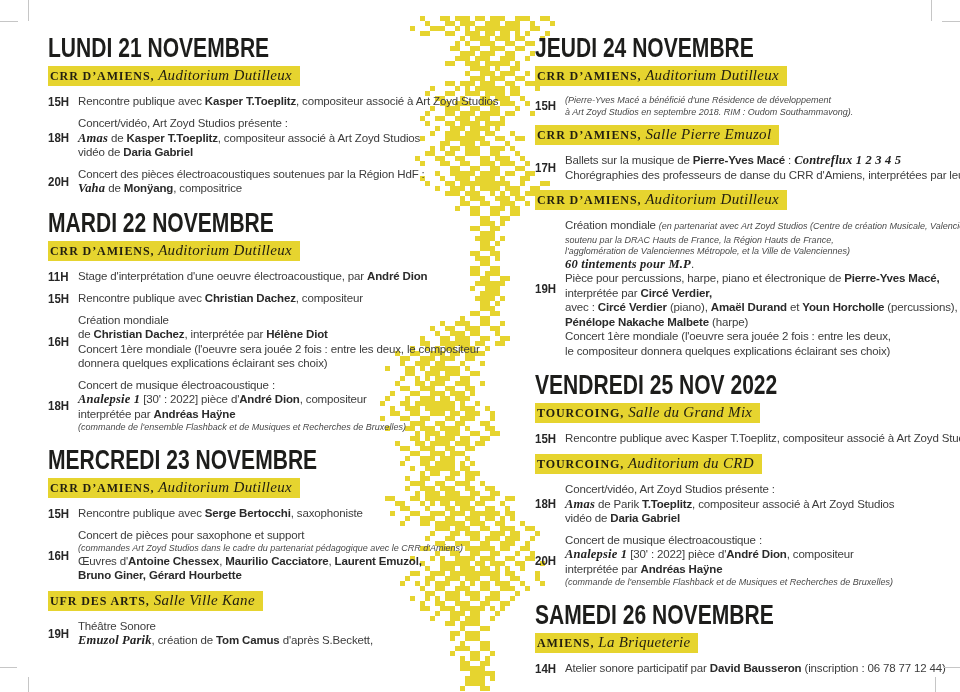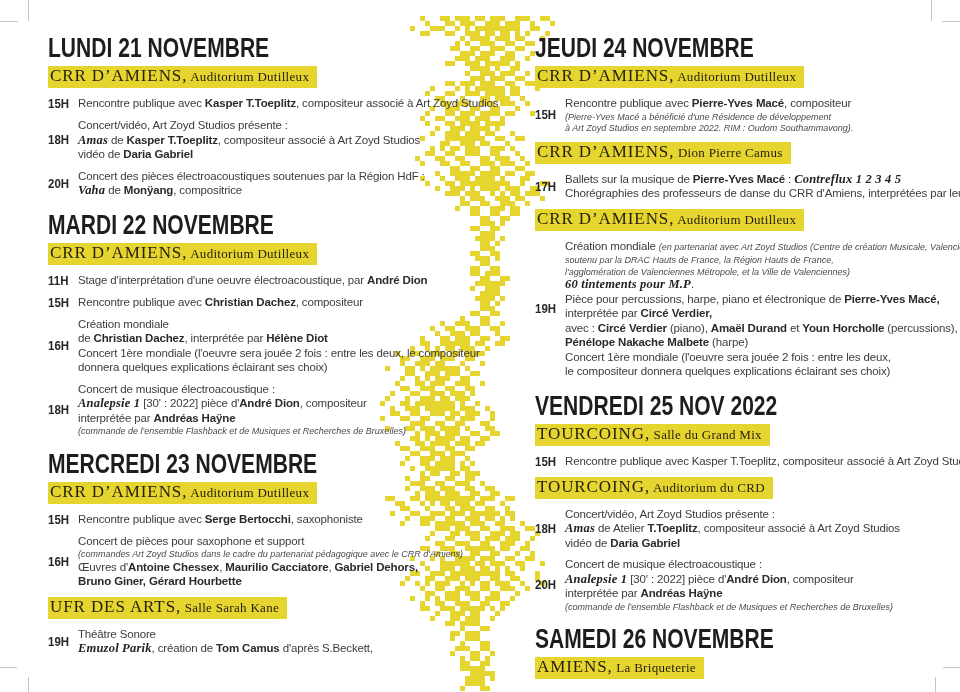--- a/index.html
+++ b/index.html
@@ -16,22 +16,22 @@
   .day-title{
     font-family:"Liberation Sans",sans-serif;font-weight:700;font-size:27px;line-height:28px;
     color:#1d1d1b;margin:0 0 3px 0;white-space:nowrap;
     transform:scaleX(0.78);transform-origin:left center;letter-spacing:0px;
   }
   .venue{
     display:inline-block;background:var(--accent);
     font-family:"Liberation Serif",serif;color:#221f10;
     padding:0 8px 2px 2px;margin:1px 0 8px 0;white-space:nowrap;
   }
-  .vname{font-weight:400;font-size:17px;letter-spacing:0.9px;}
-  .vroom{font-size:13px;letter-spacing:0.3px;}
+  .vname{font-weight:700;font-size:12px;letter-spacing:0.9px;}
+  .vroom{font-size:15px;letter-spacing:0.3px;font-style:italic;}
   .event{display:flex;margin-bottom:7px;align-items:center;}
   .time{
     width:30px;flex-shrink:0;font-weight:700;font-size:13.5px;color:#262626;
     transform:scaleX(0.85);transform-origin:left top;line-height:14px;padding-top:1px;
   }
   .ebody{flex:1;font-size:11.5px;line-height:14.5px;letter-spacing:-0.15px;}
   .line{white-space:nowrap;}
   .smline{line-height:10.5px;}
   .b{font-weight:700;color:#2b2b2b;}
   .ti{font-family:"Liberation Serif",serif;font-weight:700;font-style:italic;font-size:12.5px;color:#222;letter-spacing:0.2px;margin-top:8px;}
@@ -104,41 +104,40 @@
     <section class="day"><h2 class="day-title">MERCREDI 23 NOVEMBRE</h2><div class="venue"><span class="vname">CRR D’AMIENS,</span><span class="vroom"> Auditorium Dutilleux</span></div><div class="event">
         <div class="time">15H</div>
         <div class="ebody">
           <div class="line"><span>Rencontre publique avec </span><span class="b">Serge Bertocchi</span><span>, saxophoniste</span></div>
         </div>
       </div><div class="event">
         <div class="time">16H</div>
         <div class="ebody">
           <div class="line"><span>Concert de pièces pour saxophone et support</span></div>
           <div class="line smline"><span class="sm">(commandes Art Zoyd Studios dans le cadre du partenariat pédagogique avec le CRR d'Amiens)</span></div>
-          <div class="line"><span>Œuvres d'</span><span class="b">Antoine Chessex</span><span>, </span><span class="b">Maurilio Cacciatore</span><span>, </span><span class="b">Gabriel Dehors,</span></div>
+          <div class="line"><span>Œuvres d'</span><span class="b">Antoine Chessex</span><span>, </span><span class="b">Maurilio Cacciatore</span><span>, </span><span class="b">Laurent Emuzol,</span></div>
           <div class="line"><span class="b">Bruno Giner, Gérard Hourbette</span></div>
         </div>
-      </div><div class="venue"><span class="vname">UFR DES ARTS,</span><span class="vroom"> Salle Sarah Kane</span></div><div class="event">
+      </div><div class="venue"><span class="vname">UFR DES ARTS,</span><span class="vroom"> Salle Ville Kane</span></div><div class="event">
         <div class="time">19H</div>
         <div class="ebody">
           <div class="line"><span>Théâtre Sonore</span></div>
           <div class="line"><span class="ti">Emuzol Parik</span><span>, création de </span><span class="b">Tom Camus</span><span> d'après S.Beckett,</span></div>
           <div class="line"></div>
         </div>
       </div></section>
   </div>
 <div class="col" id="col-right">
     <section class="day"><h2 class="day-title">JEUDI 24 NOVEMBRE</h2><div class="venue"><span class="vname">CRR D’AMIENS,</span><span class="vroom"> Auditorium Dutilleux</span></div><div class="event">
         <div class="time">15H</div>
         <div class="ebody">
-          <div class="line"><span>Rencontre publique avec </span><span class="b">Pierre-Yves Macé</span><span>, compositeur</span></div>
           <div class="line smline"><span class="sm">(Pierre-Yves Macé a bénéficié d'une Résidence de développement</span></div>
-          <div class="line smline"><span class="sm">à Art Zoyd Studios en septembre 2022. RIM : Oudom Southammavong).</span></div>
+          <div class="line smline"><span class="sm">à Art Zoyd Studios en septembre 2018. RIM : Oudom Southammavong).</span></div>
         </div>
-      </div><div class="venue"><span class="vname">CRR D’AMIENS,</span><span class="vroom"> Dion Pierre Camus</span></div><div class="event">
+      </div><div class="venue"><span class="vname">CRR D’AMIENS,</span><span class="vroom"> Salle Pierre Emuzol</span></div><div class="event">
         <div class="time">17H</div>
         <div class="ebody">
           <div class="line"><span>Ballets sur la musique de </span><span class="b">Pierre-Yves Macé</span><span> : </span><span class="ti">Contreflux 1 2 3 4 5</span></div>
           <div class="line"><span>Chorégraphies des professeurs de danse du CRR d'Amiens, interprétées par leurs élèves</span></div>
         </div>
       </div><div class="venue"><span class="vname">CRR D’AMIENS,</span><span class="vroom"> Auditorium Dutilleux</span></div><div class="event">
         <div class="time">19H</div>
         <div class="ebody">
           <div class="line"><span>Création mondiale </span><span class="sm">(en partenariat avec Art Zoyd Studios (Centre de création Musicale, Valenciennes),</span></div>
           <div class="line smline"><span class="sm">soutenu par la DRAC Hauts de France, la Région Hauts de France,</span></div>
@@ -154,26 +153,31 @@
       </div></section>
     <section class="day"><h2 class="day-title">VENDREDI 25 NOV 2022</h2><div class="venue"><span class="vname">TOURCOING,</span><span class="vroom"> Salle du Grand Mix</span></div><div class="event">
         <div class="time">15H</div>
         <div class="ebody">
           <div class="line"><span>Rencontre publique avec Kasper T.Toeplitz, compositeur associé à Art Zoyd Studios</span></div>
         </div>
       </div><div class="venue"><span class="vname">TOURCOING,</span><span class="vroom"> Auditorium du CRD</span></div><div class="event">
         <div class="time">18H</div>
         <div class="ebody">
           <div class="line"><span>Concert/vidéo,  Art Zoyd Studios présente :</span></div>
-          <div class="line"><span class="ti">Amas</span><span> de Atelier </span><span class="b">T.Toeplitz</span><span>, compositeur associé à Art Zoyd Studios</span></div>
+          <div class="line"><span class="ti">Amas</span><span> de Parik </span><span class="b">T.Toeplitz</span><span>, compositeur associé à Art Zoyd Studios</span></div>
           <div class="line"><span>vidéo de </span><span class="b">Daria Gabriel</span></div>
         </div>
       </div><div class="event">
         <div class="time">20H</div>
         <div class="ebody">
           <div class="line"><span>Concert de musique électroacoustique :</span></div>
           <div class="line"><span class="ti">Analepsie 1</span><span> [30' : 2022] pièce d'</span><span class="b">André Dion</span><span>, compositeur</span></div>
           <div class="line"><span>interprétée par </span><span class="b">Andréas Haÿne</span></div>
           <div class="line smline"><span class="sm">(commande de l'ensemble Flashback et de Musiques et Recherches de Bruxelles)</span></div>
         </div>
       </div></section>
-    <section class="day"><h2 class="day-title">SAMEDI 26 NOVEMBRE</h2><div class="venue"><span class="vname">AMIENS,</span><span class="vroom"> La Briqueterie</span></div></section>
+    <section class="day"><h2 class="day-title">SAMEDI 26 NOVEMBRE</h2><div class="venue"><span class="vname">AMIENS,</span><span class="vroom"> La Briqueterie</span></div><div class="event">
+        <div class="time">14H</div>
+        <div class="ebody">
+          <div class="line"><span>Atelier sonore participatif  par </span><span class="b">David Bausseron</span><span> (inscription : 06 78 77 12 44)</span></div>
+        </div>
+      </div></section>
   </div>
 
 </body></html>

